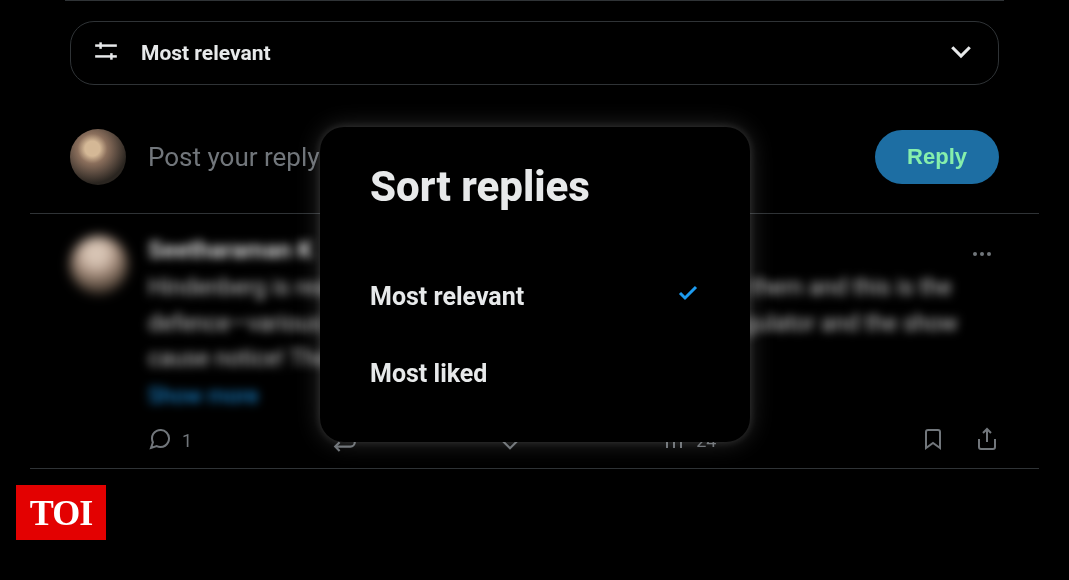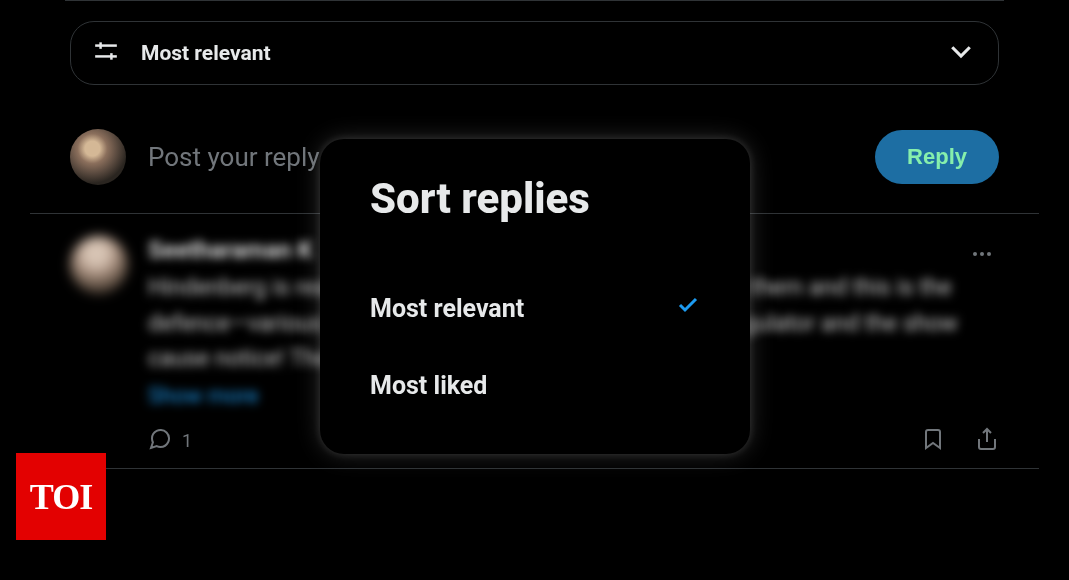--- a/index.html
+++ b/index.html
@@ -126,21 +126,21 @@
     .action-item {
       display: flex;
       align-items: center;
       gap: 10px;
       cursor: pointer;
     }
     .actions-right { margin-left: auto; display: flex; gap: 30px; }
     .modal {
       position: absolute;
       left: 320px;
-      top: 139px;
+      top: 127px;
       width: 430px;
       background: #000;
       border-radius: 24px;
       padding: 35px 50px 30px 50px;
       box-shadow: 0 0 25px rgba(120,120,120,0.35), 0 0 8px rgba(255,255,255,0.15);
       z-index: 100;
     }
     .modal-title {
       font-size: 42px;
       font-weight: 800;
@@ -156,21 +156,21 @@
       color: #e7e9ea;
       padding: 24px 0;
       cursor: pointer;
     }
     .check { color: #1d9bf0; }
     .toi-badge {
       position: absolute;
       left: 16px;
       bottom: 40px;
       width: 90px;
-      height: 87px;
+      height: 55px;
       background: #e30101;
       color: #fff;
       display: flex;
       align-items: center;
       justify-content: center;
       font-size: 36px;
       font-weight: 700;
       font-family: Georgia, serif;
       letter-spacing: -1px;
       z-index: 200;

